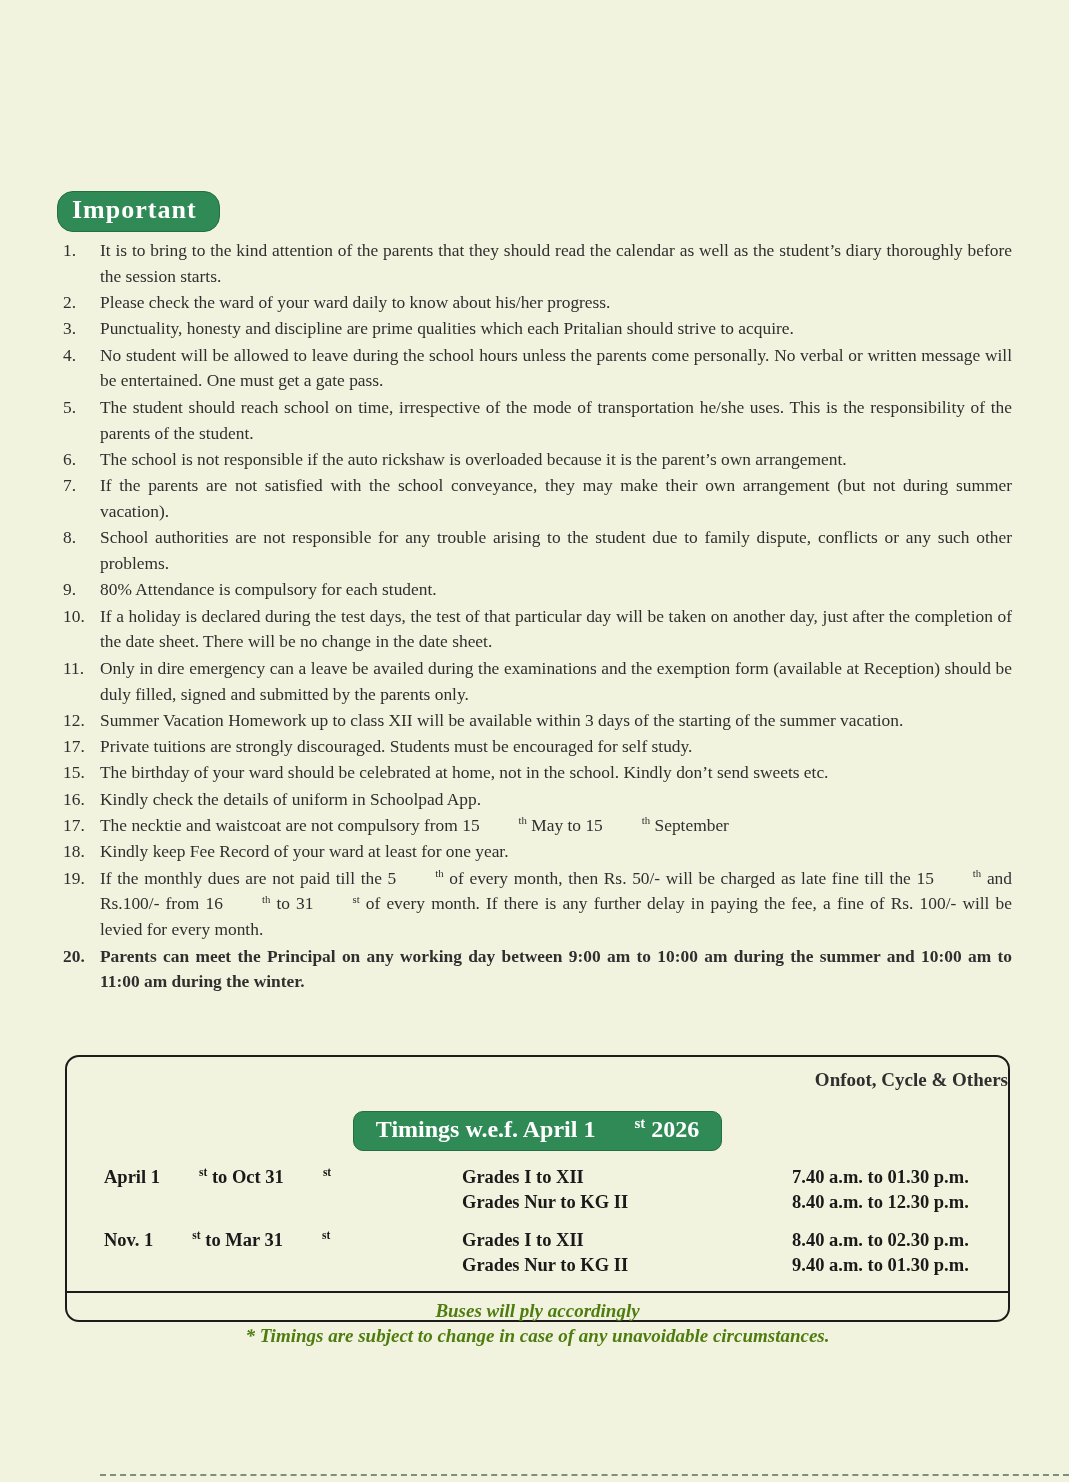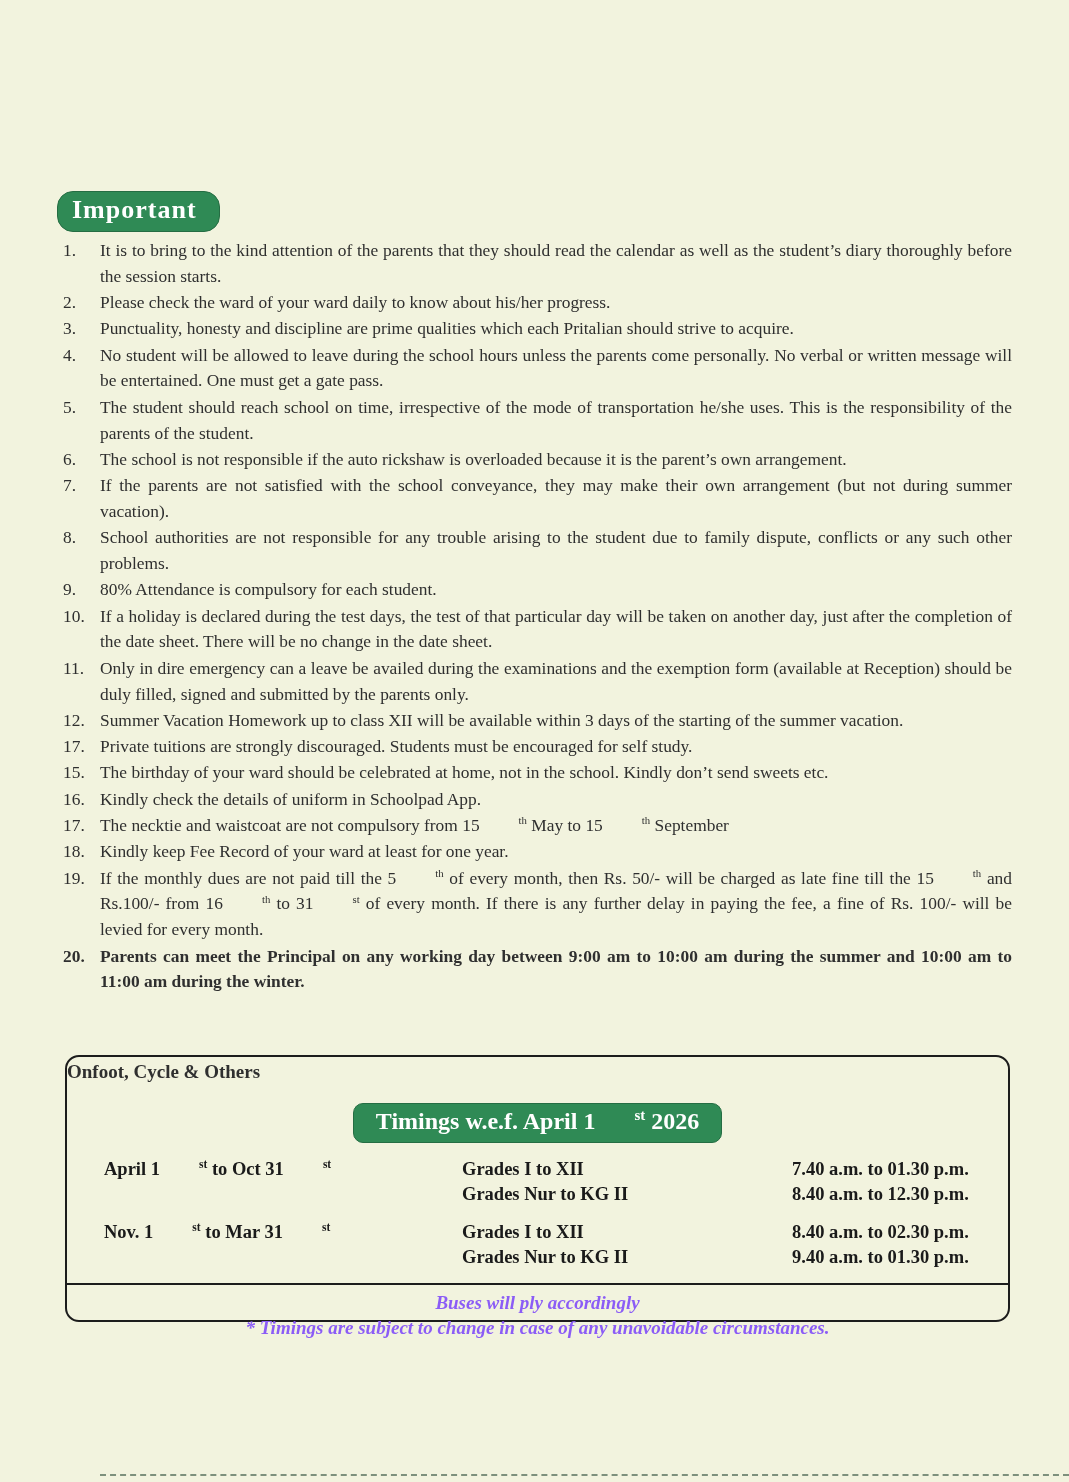--- a/index.html
+++ b/index.html
@@ -31,22 +31,22 @@
   sup{font-size:0.62em;line-height:0;padding-left:39px;}
   
   .tbox{
     position:absolute;left:65px;top:1055px;width:945px;height:267px;
     border:2px solid #1c1c1c;border-radius:14px;
     box-sizing:border-box;
     display:flex;flex-direction:column;
     background:transparent;
   }
   .tbox-subtitle{
-    text-align:left;font-weight:bold;font-size:19px;
-    margin-top:4px;
+    text-align:right;font-weight:bold;font-size:19px;
+    margin-top:12px;
   }
   .tbox-pill{
     margin:20px auto 4px auto;
     background:#2f8a55;color:#ffffff;
     font-weight:bold;font-size:24px;
     padding:4px 22px 7px 22px;border-radius:10px;
     border:1px solid #256d43;
     width:fit-content;
   }
   .sched{padding:10px 20px 0 20px;}
@@ -56,21 +56,21 @@
     font-weight:bold;font-size:18.5px;line-height:25px;color:#1a1a1a;
     margin-bottom:13px;
   }
   .sched-period{grid-row:span 2;margin-left:17px;}
   .tbox-foot{
     margin-top:auto;
     border-top:2px solid #1c1c1c;
     padding:5px 10px 8px 10px;
     text-align:center;
     font-weight:bold;font-style:italic;font-size:19px;line-height:25px;
-    color:#8b5cf6;
+    color:#4d7c0f;
     border-bottom-left-radius:12px;border-bottom-right-radius:12px;
   }
   
   .contact{position:absolute;left:0;top:1340px;width:1069px;text-align:center;}
   .contact-phone{
     color:#27824e;font-weight:bold;font-size:23.5px;line-height:28px;
   }
   .contact-mail{
     font-family:"Liberation Sans", sans-serif;
     font-size:17px;color:#222222;margin-top:5px;

